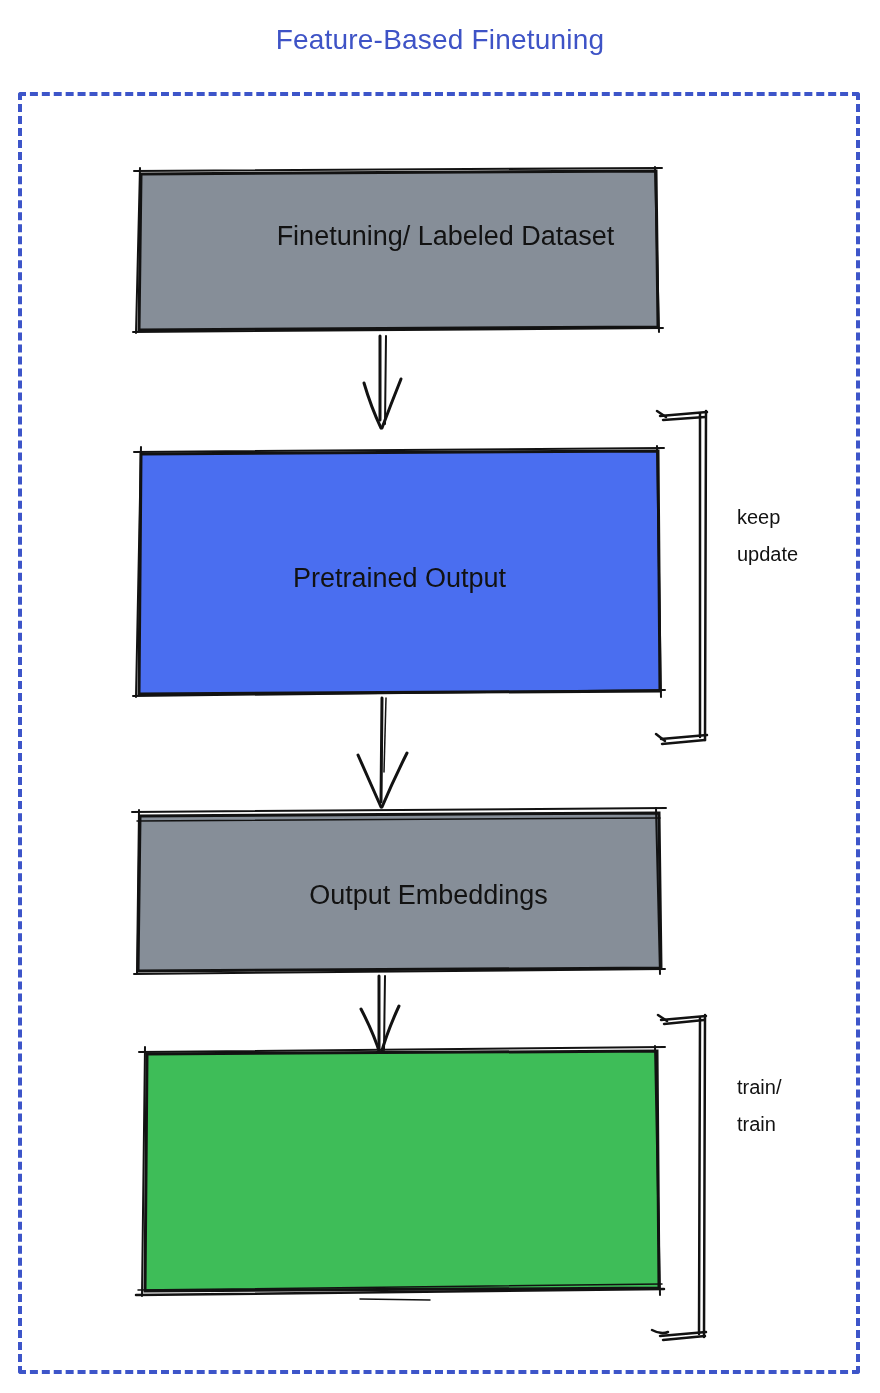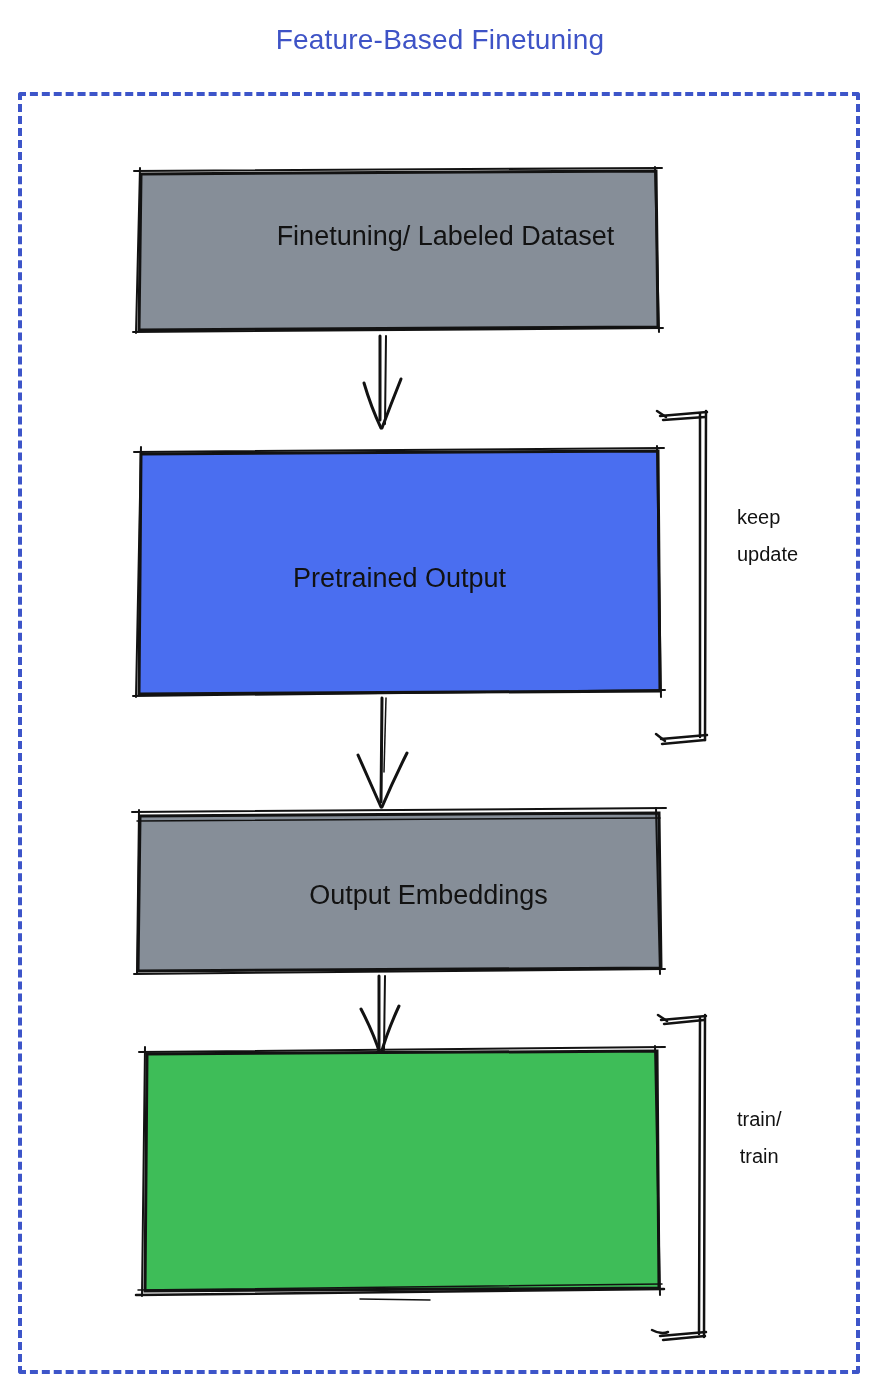--- a/index.html
+++ b/index.html
@@ -154,18 +154,18 @@
   <div class="lbl box-lbl" style="left:137px; top:562px; width:525px;">Pretrained Output</div>
 
   <div class="lbl box-lbl" style="left:137px; top:879px; width:583px;">Output Embeddings</div>
 
 
   <div class="lbl note-lbl" style="left:737px; top:499px;">
     <span>keep</span>
     <span>update</span>
   </div>
 
-  <div class="lbl note-lbl" style="left:737px; top:1101px;text-align:center;">
+  <div class="lbl note-lbl" style="left:737px; top:1069px;">
     <span>train/</span>
     <span>train</span>
   </div>
 
 </div>
 
 </body></html>

